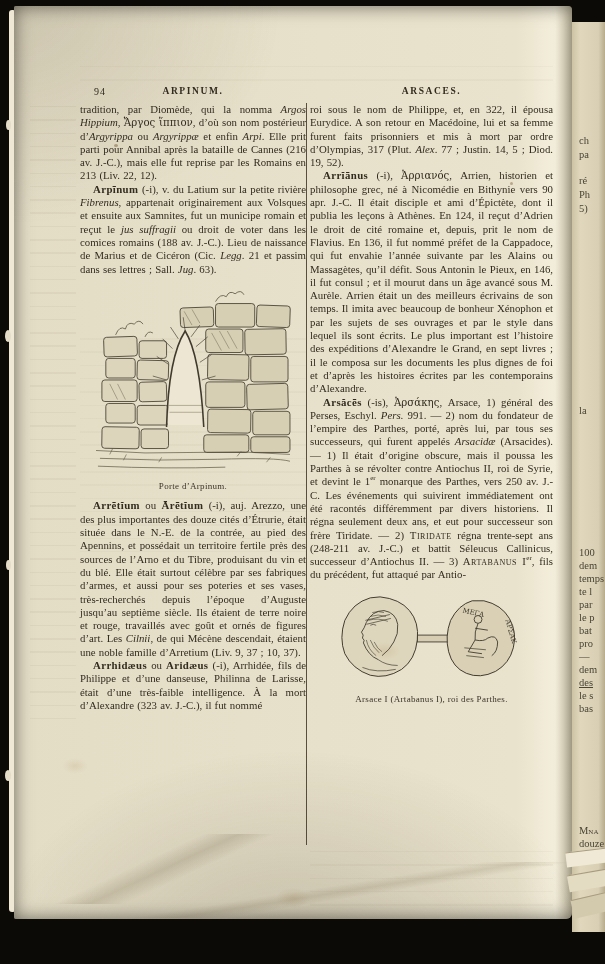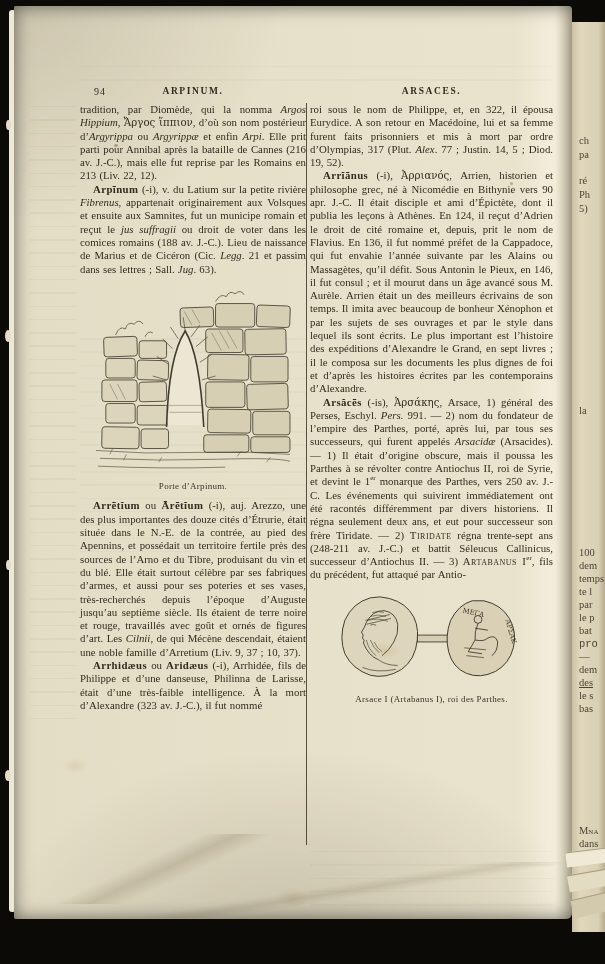--- a/index.html
+++ b/index.html
@@ -207,25 +207,25 @@
   <span class="frag" style="top:167px;font-family:Liberation Serif, serif;">Ph</span>
   <span class="frag" style="top:181px;">5)</span>
   <span class="frag" style="top:383px;">la</span>
   <span class="frag" style="top:525px;">100</span>
   <span class="frag" style="top:538px;">dem</span>
   <span class="frag" style="top:551px;">temps</span>
   <span class="frag" style="top:564px;">te l</span>
   <span class="frag" style="top:577px;">par</span>
   <span class="frag" style="top:590px;font-family:Liberation Serif, serif;">le p</span>
   <span class="frag" style="top:603px;">bat</span>
-  <span class="frag" style="top:616px;font-family:Liberation Mono, monospace;">pro</span>
+  <span class="frag" style="top:616px;">pro</span>
   <span class="frag" style="top:629px;">—</span>
   <span class="frag" style="top:642px;">dem</span>
   <span class="frag" style="top:655px;text-decoration:underline;">des</span>
   <span class="frag" style="top:668px;">le s</span>
   <span class="frag" style="top:681px;">bas</span>
   <span class="frag" style="top:803px;font-variant:small-caps;">Mna</span>
-  <span class="frag" style="top:816px;">dans</span>
+  <span class="frag" style="top:816px;">douze</span>
 </div>
 
 <div class="page-stack stack1"></div>
 <div class="page-stack stack2"></div>
 <div class="page-stack stack3"></div>
 
 </body></html>

